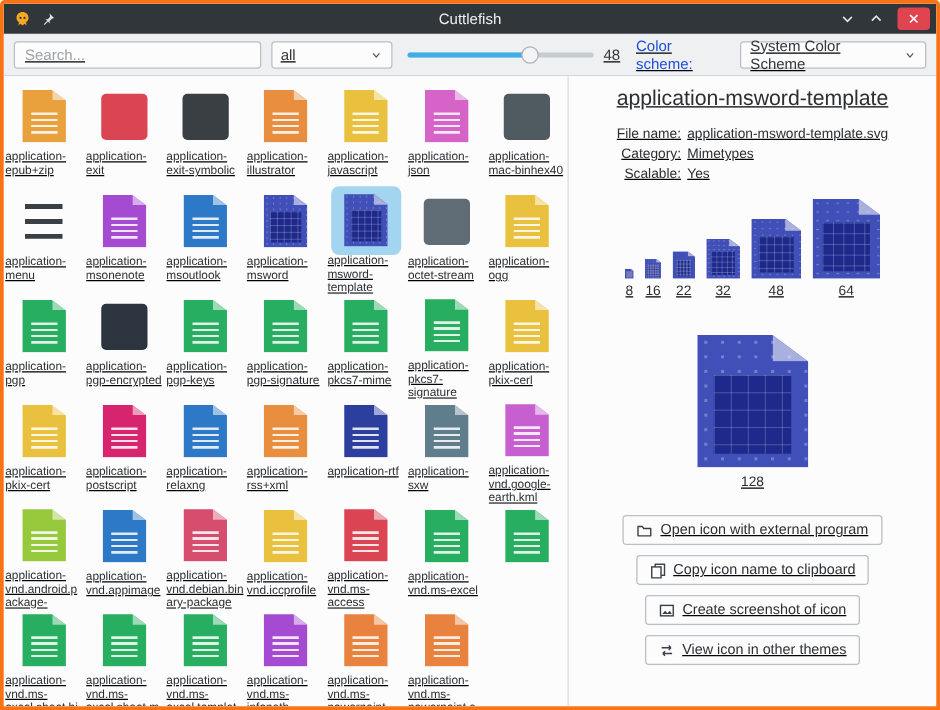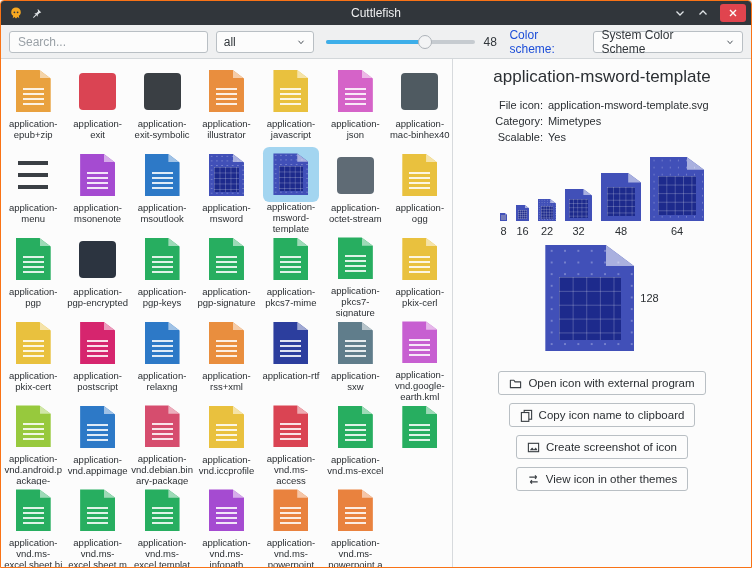--- a/index.html
+++ b/index.html
@@ -1,18 +1,18 @@
 <!DOCTYPE html>
 <html style="--accent: #3daee9; --selection: #a3d5f0; --word-dark: #1d2a8c;"><head>
 <meta charset="utf-8">
 <style>
   * { margin:0; padding:0; box-sizing:border-box; }
   html,body { width:752px; height:568px; }
   body { font-family:"Liberation Sans", sans-serif; background:#eff0f1; overflow:hidden; }
-  .window { width:752px; height:568px; display:flex; flex-direction:column; border:1px solid #f97316; border-radius:4px 4px 0 0; overflow:hidden; background:#fcfcfc; }
+  .window { width:752px; height:568px; display:flex; flex-direction:column; border:3px solid #f97316; border-radius:4px 4px 0 0; overflow:hidden; background:#fcfcfc;text-decoration:underline; }
 
   
   .titlebar { flex:0 0 24px; background:#31363b; display:flex; align-items:center; padding:0 5px 0 8px; position:relative; }
   .tb-left { display:flex; align-items:center; gap:8px; }
   .tb-title { position:absolute; left:50%; transform:translateX(-50%); font-size:12px; color:#eff0f1; }
   .tb-controls { margin-left:auto; display:flex; align-items:center; gap:11px; }
   .tb-btn { display:flex; align-items:center; justify-content:center; line-height:0; }
   .close-btn { width:26px; height:18px; background:#e0444e; border-radius:3px; }
 
   
@@ -29,41 +29,41 @@
   .slider-value { font-size:12px; color:#31363b; min-width:18px; }
   .scheme-label { margin-left:auto; font-size:12px; color:#1d4ed8; }
 
   
   .main { flex:1; display:flex; background:#fcfcfc; overflow:hidden; }
   .grid-panel { width:452px; flex:0 0 452px; border-right:1px solid #d7dadd; overflow:hidden; }
   .icon-grid { display:grid; grid-template-columns:repeat(7,1fr); padding-top:6px; }
   .grid-item { height:84px; display:flex; flex-direction:column; align-items:center; padding-top:4px; }
   .icon-box { width:44px; height:44px; display:flex; align-items:center; justify-content:center; }
   .grid-item.selected .icon-box { background:var(--selection,#a3d5f0); box-shadow:0 0 0 6px var(--selection,#a3d5f0); border-radius:2px; }
-  .grid-label { margin-top:5px; width:62px; font-size:9.5px; line-height:11px; text-align:center; color:#2b2f33; overflow-wrap:anywhere; max-height:33px; overflow:hidden; }
+  .grid-label { margin-top:5px; width:62px; font-size:9.5px; line-height:11px; text-align:left; color:#2b2f33; overflow-wrap:anywhere; max-height:33px; overflow:hidden; }
 
   
   .file-icon { position:relative; flex:0 0 auto; }
   .file-icon.doc, .file-icon.word { clip-path:polygon(0 0, 68% 0, 100% 20%, 100% 100%, 0 100%); background-color:var(--c); }
   .file-icon.doc::before, .file-icon.word::before { content:""; position:absolute; left:68%; top:0; width:32%; height:20%; background:rgba(255,255,255,.55); clip-path:polygon(0 0, 100% 100%, 0 100%); }
   .file-icon.doc::after { content:""; position:absolute; left:20%; right:20%; top:42%; bottom:16%; background:repeating-linear-gradient(to bottom, rgba(255,255,255,.85) 0 2px, transparent 2px 5px); }
   .file-icon.word { background-image:radial-gradient(rgba(255,255,255,.28) 14%, transparent 16%); background-size:15% 11%; }
   .word-inner { position:absolute; left:15%; right:15%; top:30%; bottom:10%; background-color:var(--word-dark,#1d2a8c); background-image:linear-gradient(rgba(255,255,255,.22) 1px, transparent 1px), linear-gradient(90deg, rgba(255,255,255,.22) 1px, transparent 1px); background-size:22% 22%; }
   .file-icon.plain { background:var(--c); border-radius:4px; }
   .file-icon.lines { background:repeating-linear-gradient(to bottom, #3a3f44 0 4px, transparent 4px 12px); }
 
   
   .details { flex:1; display:flex; flex-direction:column; align-items:center; padding-top:6px; overflow:hidden; }
   .details-title { font-size:17px; color:#2b2f33; margin-top:2px; }
   .meta { margin-top:12px; display:grid; grid-template-columns:auto auto; column-gap:5px; row-gap:4px; font-size:11px; color:#2b2f33; }
   .meta .f-label { text-align:right; }
   .preview-row { margin-top:14px; display:flex; align-items:flex-end; gap:9px; }
   .preview-cell { display:flex; flex-direction:column; align-items:center; gap:4px; }
   .preview-num { font-size:11px; color:#2b2f33; }
-  .large-preview { margin-top:8px; display:flex; flex-direction:row; align-items:center; gap:6px; }
+  .large-preview { margin-top:29px; display:flex; flex-direction:column; align-items:center; gap:6px; }
   .actions { margin-top:20px; display:flex; flex-direction:column; align-items:center; gap:8px; }
   .action-button { display:flex; align-items:center; gap:6px; height:24px; padding:0 10px; background:#fcfcfc; border:1px solid #b9bfc4; border-radius:3px; font-size:11.5px; font-family:inherit; color:#2b2f33; cursor:default; }
   .btn-icon { line-height:0; }
 </style>
 </head>
 <body>
 
 <div class="window">
 
   <div class="titlebar">
@@ -378,21 +378,21 @@
             <div class="icon-box">
               <div class="file-icon doc" style="--c: #e9823e; width: 35px; height: 42px;"></div>
             </div>
             <div class="grid-label">application-vnd.ms-powerpoint.a</div>
           </div>
         </div>
     </div>
     <div class="details">
       <div class="details-title">application-msword-template</div>
       <div class="meta">
-          <div class="f-label">File icon:</div>
+          <div class="f-label">File name:</div>
           <div class="f-value">application-msword-template.svg</div>
           <div class="f-label">Category:</div>
           <div class="f-value">Mimetypes</div>
           <div class="f-label">Scalable:</div>
           <div class="f-value">Yes</div>
         </div>
       <div class="preview-row">
           <div class="preview-cell">
             <div class="file-icon word" style="--c: #4150b8; width: 7px; height: 8px;">
               <div class="word-inner"></div>

